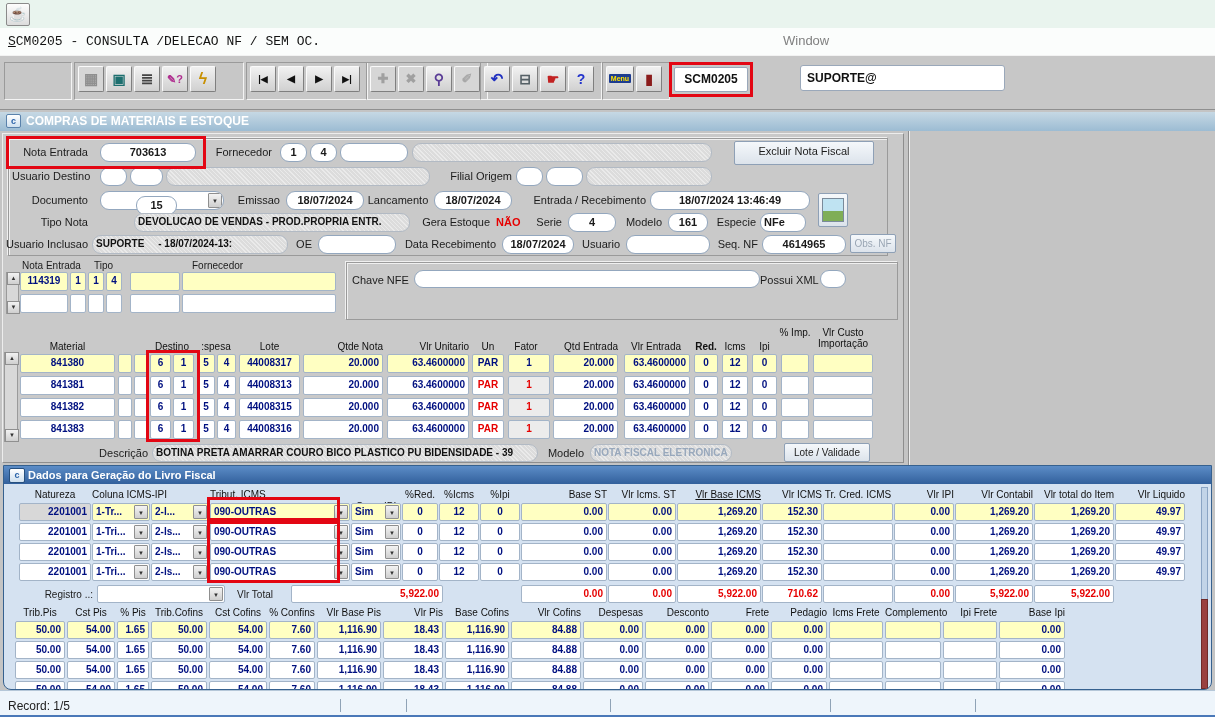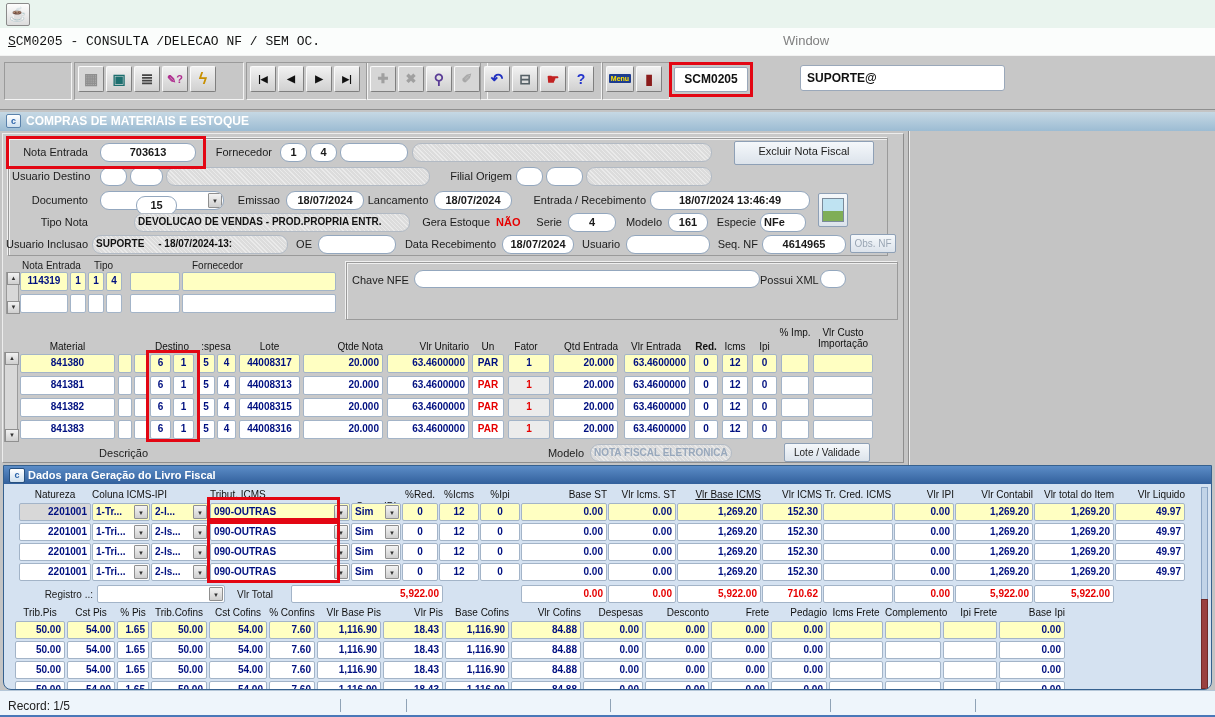--- a/index.html
+++ b/index.html
@@ -263,20 +263,21 @@
       <div class="abs tc c" style="left: 130px; top: 294px; width: 50px; height: 19px;"></div>
       <div class="abs tc c ro" style="left: 182px; top: 294px; width: 154px; height: 19px;"></div>
     </div>
 
   <div id="mat" class="abs" style="left:0;top:0;width:1215px;height:717px;">
     <div class="abs sb" style="left:4px;top:352px;width:14px;height:90px;">
       <span class="sbb" style="top:-1px;">▲</span>
       <span class="sbb" style="bottom:-1px;">▼</span>
     </div>
     <div class="abs lbl" style="left:88px;top:447px;width:60px;">Descrição</div>
+    <div class="abs fld ro" style="left:152px;top:444px;width:386px;height:18px;font-size:10px;">BOTINA PRETA AMARRAR COURO BICO PLASTICO PU BIDENSIDADE - 39</div>
     <div class="abs lbl" style="left:544px;top:447px;width:40px;">Modelo</div>
     <div class="abs fld ro dimtx" style="left:590px;top:444px;width:142px;height:18px;font-size:10px;">NOTA FISCAL ELETRONICA</div>
     <div class="abs btn" style="left:784px;top:443px;width:86px;height:19px;font-size:10px;">Lote / Validade</div>
   <div class="abs th c" style="left: 20px; top: 341px; width: 95px; height: 12px;">Material</div>
       <div class="abs th c" style="left: 144px; top: 341px; width: 56px; height: 12px;">Destino</div>
       <div class="abs th c" style="left: 193px; top: 341px; width: 46px; height: 12px;">:spesa</div>
       <div class="abs th c" style="left: 239px; top: 341px; width: 61px; height: 12px;">Lote</div>
       <div class="abs th r" style="left: 303px; top: 341px; width: 80px; height: 12px;">Qtde Nota</div>
       <div class="abs th r" style="left: 387px; top: 341px; width: 82px; height: 12px;">Vlr Unitario</div>
       <div class="abs th c" style="left: 472px; top: 341px; width: 32px; height: 12px;">Un</div>

